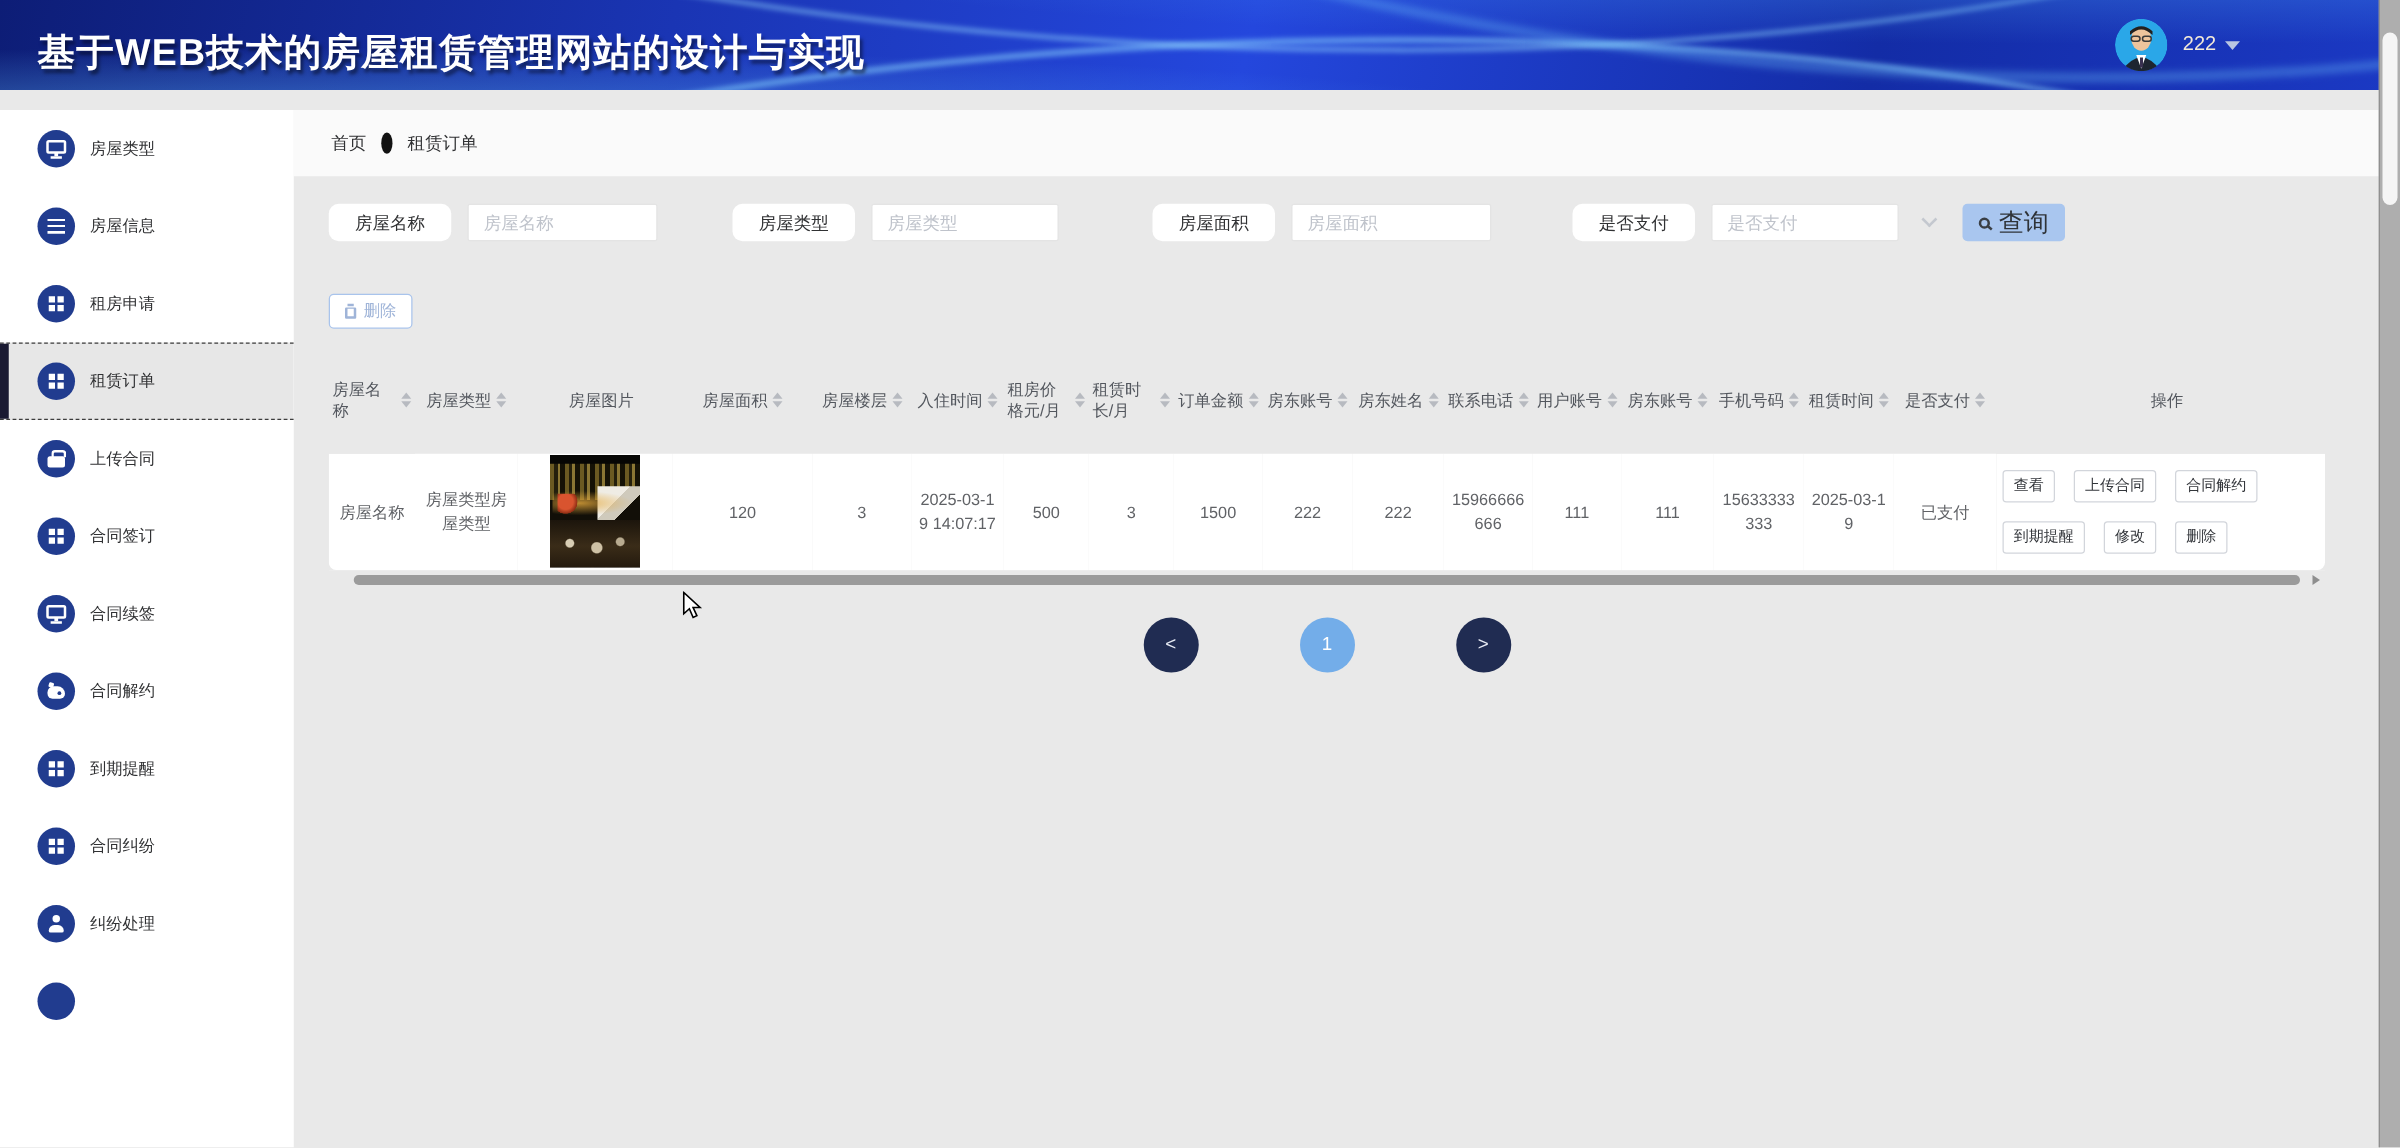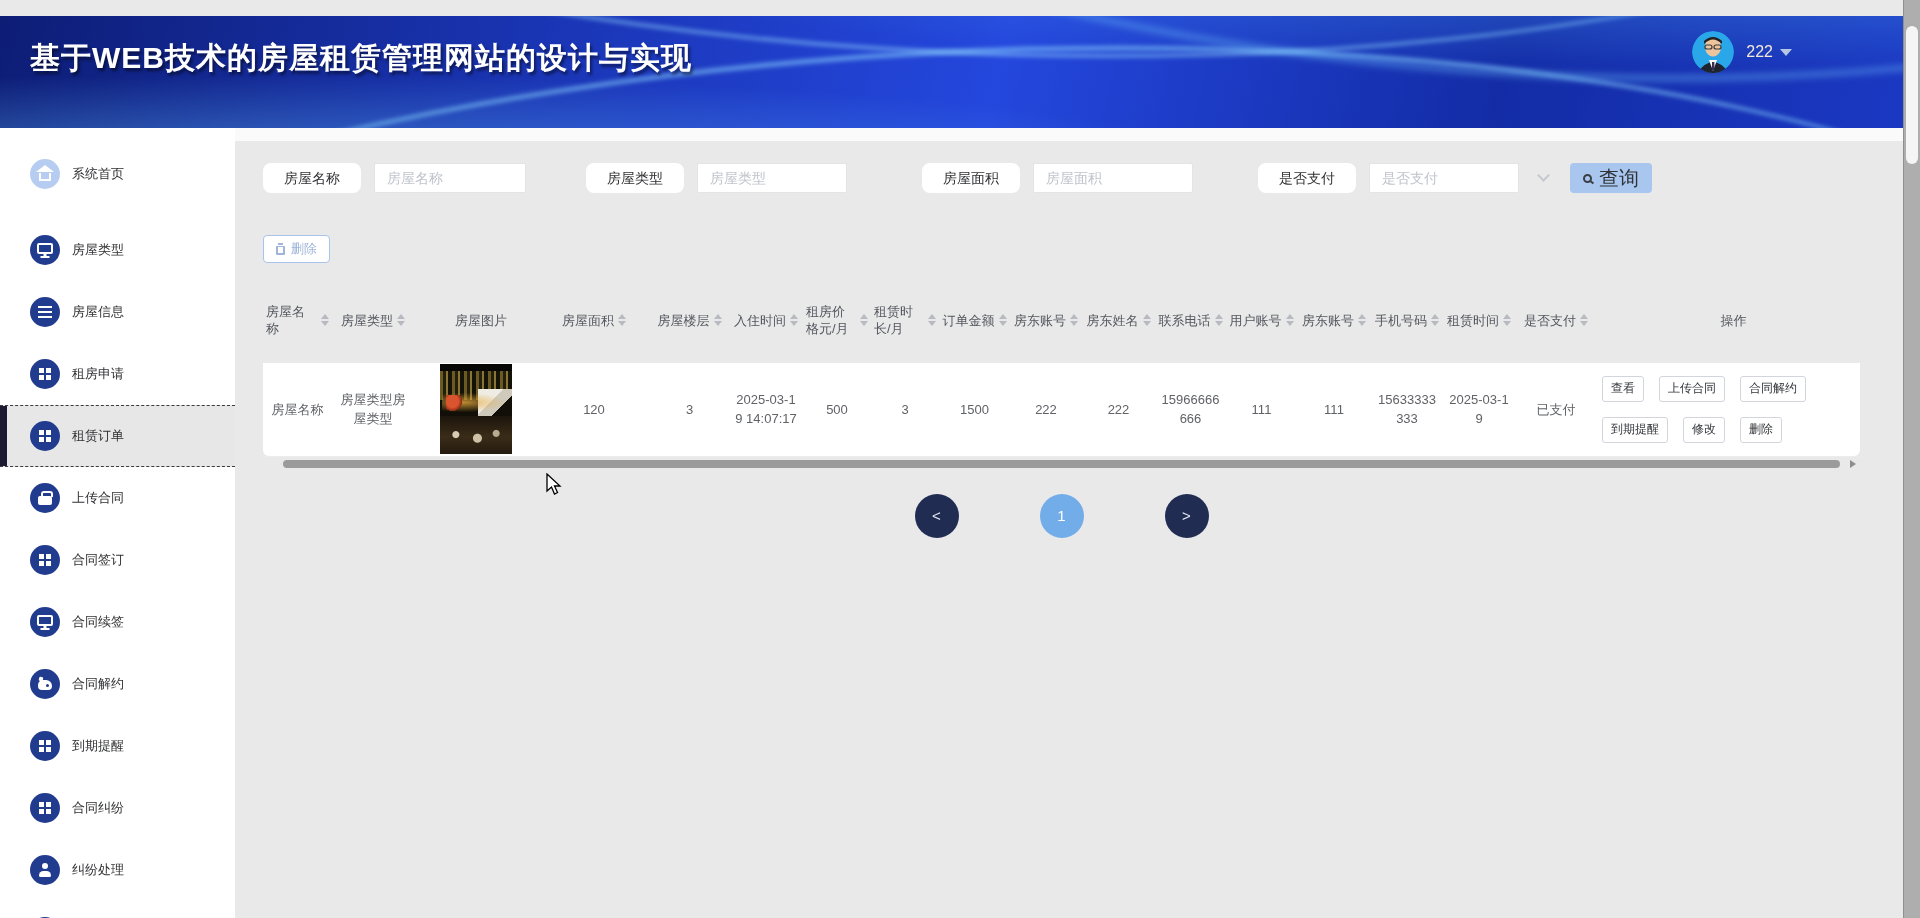--- a/index.html
+++ b/index.html
@@ -1,20 +1,20 @@
 <!DOCTYPE html>
 <html><head>
 <meta charset="utf-8">
 <style>
   * { margin:0; padding:0; box-sizing:border-box; }
   html,body { width:1920px; height:918px; overflow:hidden; }
   body { font-family:"Liberation Sans","DejaVu Sans",sans-serif; background:#e9e9e9; position:relative; }
 
   
-  .app-header { position:absolute; left:0; top:16px; width:1920px; height:112px;
+  .app-header { position:absolute; left:0; top:0; width:1920px; height:72px;
     background:linear-gradient(104deg,#0d1d76 0%,#1a35b4 28%,#2447dd 52%,#132ca6 78%,#1b39c4 100%);
     overflow:hidden; z-index:5; }
   .app-header::after { content:''; position:absolute; inset:0;
     background:radial-gradient(ellipse at 12% 130%, rgba(100,190,255,.45), transparent 42%),
                radial-gradient(ellipse at 88% -40%, rgba(80,170,255,.40), transparent 45%); }
   .streak { position:absolute; border-radius:50%; pointer-events:none; }
   .streak.s1 { width:2600px; height:900px; left:-350px; top:34px;
     border-top:5px solid rgba(140,215,255,.55); transform:rotate(-3deg); filter:blur(2px); }
   .streak.s2 { width:2400px; height:800px; left:-200px; top:-760px;
     border-bottom:4px solid rgba(150,220,255,.5); transform:rotate(2deg); filter:blur(2px); }
@@ -171,26 +171,20 @@
     <span class="user-name">222</span>
     <span class="user-caret"></span>
   </div>
 </div>
 
 <div class="v-scroll">
   <div class="v-thumb"></div>
 </div>
 
 <div class="sidebar">
-  <div class="side-item first">
-    <span class="mi light">
-        <span class="g-home"></span>
-      </span>
-    <span class="side-label">系统首页</span>
-  </div>
   <div class="side-item">
     <span class="mi">
         <span class="g-monitor"></span>
       </span>
     <span class="side-label">房屋类型</span>
   </div>
   <div class="side-item">
     <span class="mi">
         <span class="g-list"></span>
       </span>

